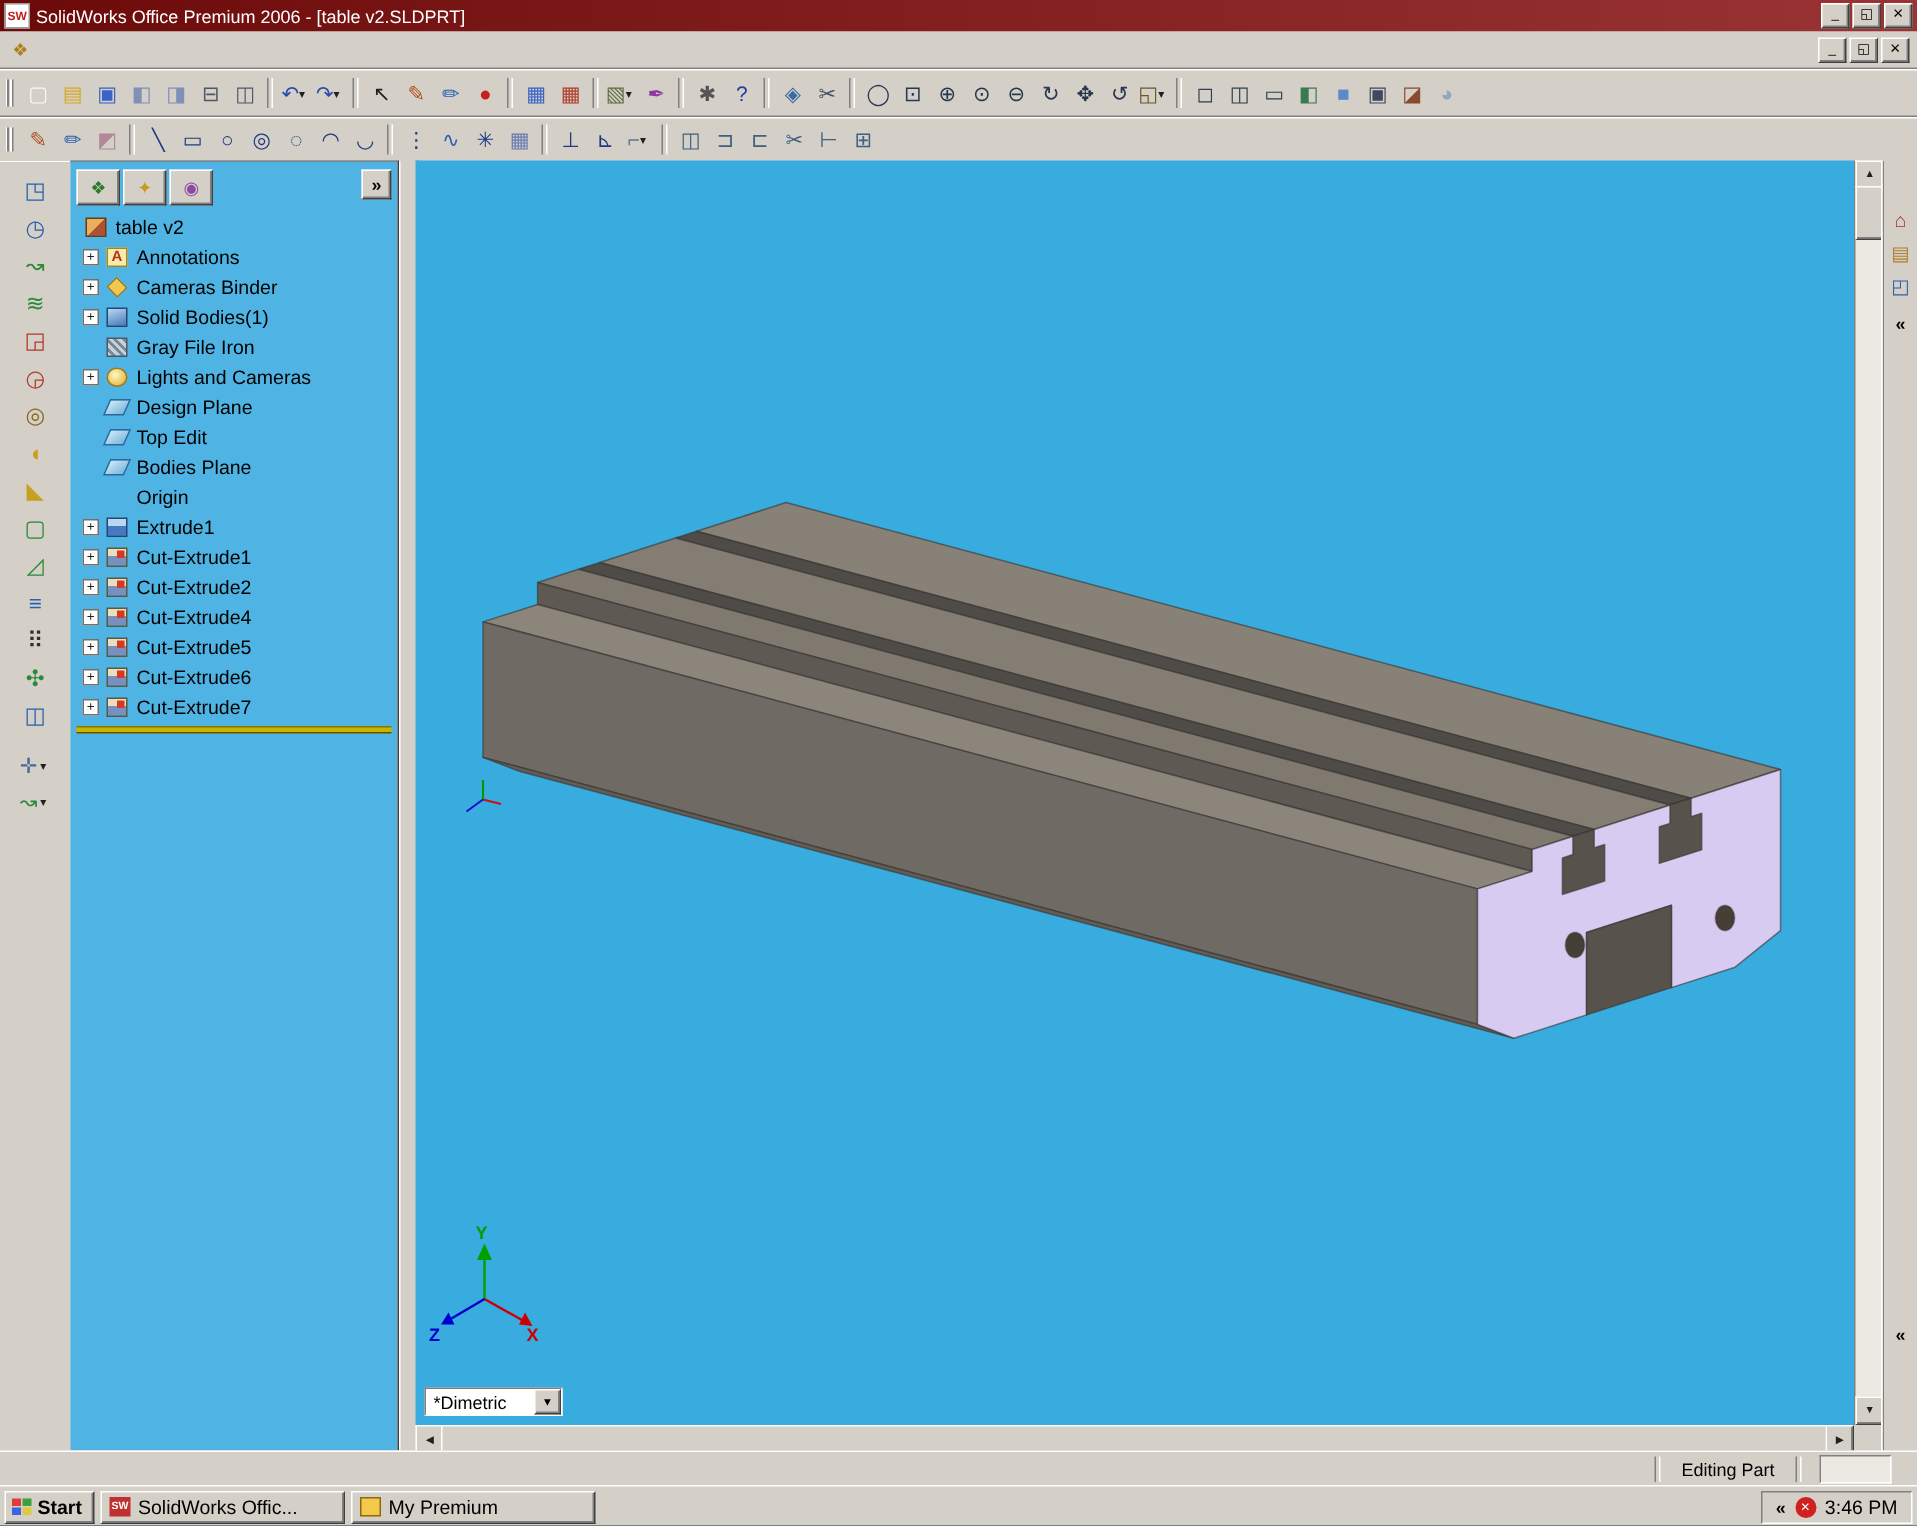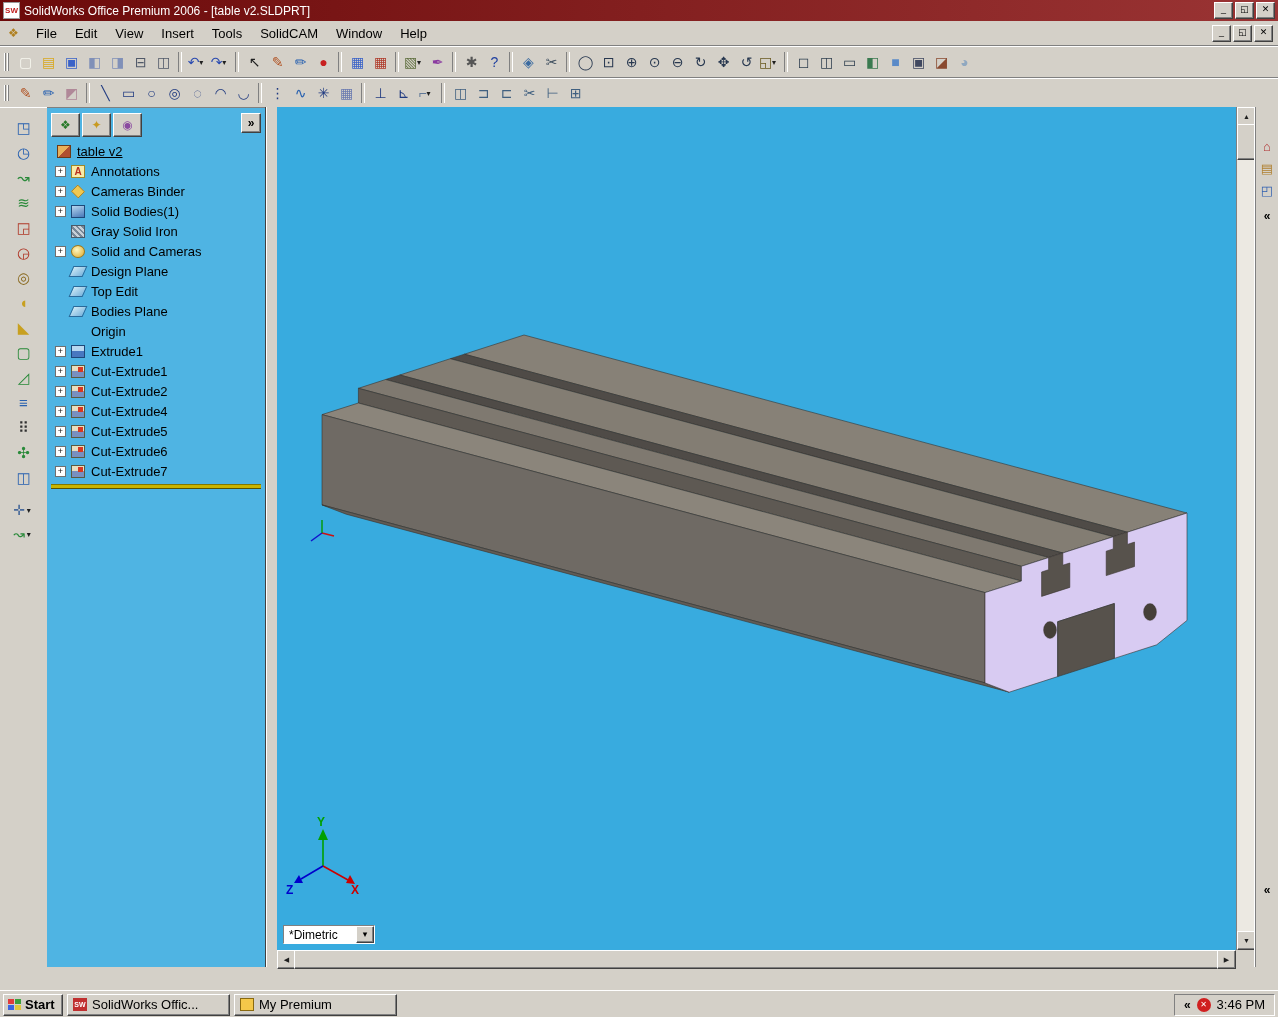--- a/index.html
+++ b/index.html
@@ -60,21 +60,21 @@
 
   
   .treepanel{position:absolute;left:47px;top:107px;width:218px;bottom:50px;background:#4fb4e3;
              border-top:1px solid #808080;}
   .ptabs{position:absolute;left:4px;top:5px;right:4px;height:23px;display:flex;gap:2px;align-items:flex-start;}
   .ptab{width:27px;height:22px;display:flex;align-items:center;justify-content:center;font-size:12px;}
   .pchev{margin-left:auto;width:18px;height:18px;display:flex;align-items:center;justify-content:center;
          font-weight:bold;font-size:12px;}
   .tree{position:absolute;left:2px;top:33px;right:2px;}
   .trow{height:20px;display:flex;align-items:center;padding-left:6px;white-space:nowrap;}
-  .trow.root{padding-left:8px;text-decoration:underline;}
+  .trow.root{padding-left:8px;}
   .texp{width:9px;height:9px;background:#fff;border:1px solid #707070;margin-right:5px;
         position:relative;visibility:hidden;flex:none;}
   .texp[data-exp="1"]{visibility:visible;}
   .texp::before{content:"+";position:absolute;left:0;top:-1px;width:9px;text-align:center;
         font-size:9px;line-height:10px;color:#202020;}
   .ticon{width:14px;height:13px;margin-right:6px;flex:none;box-sizing:border-box;position:relative;}
   .tlabel{font-size:13px;}
   .rollback{height:3px;background:#c8b400;border-top:1px solid #807800;border-bottom:1px solid #585400;
             margin:3px 2px 0 2px;}
 
@@ -171,38 +171,20 @@
     <span class="title-text">SolidWorks Office Premium 2006 - [table v2.SLDPRT]</span>
     <span class="winbtns">
       <span class="wbtn raised">_</span>
       <span class="wbtn raised">◱</span>
       <span class="wbtn raised">✕</span>
     </span>
   </div>
 
   <div class="menubar">
     <span class="doc-ico">❖</span>
-    <span style="display:flex">
-
-        <span class="mitem">File</span>
-
-        <span class="mitem">Edit</span>
-
-        <span class="mitem">View</span>
-
-        <span class="mitem">Insert</span>
-
-        <span class="mitem">Tools</span>
-
-        <span class="mitem">SolidCAM</span>
-
-        <span class="mitem">Window</span>
-
-        <span class="mitem">Help</span>
-      </span>
     <span class="winbtns" style="margin-left:auto">
       <span class="wbtn raised">_</span>
       <span class="wbtn raised">◱</span>
       <span class="wbtn raised">✕</span>
     </span>
   </div>
 
   <div class="toolbar tb1">
     <span class="tgrip"></span>
 
@@ -632,27 +614,27 @@
 
           <div class="trow">
             <span class="texp" data-exp="1"></span>
             <span class="ticon i-bodies"></span>
             <span class="tlabel">Solid Bodies(1)</span>
           </div>
 
           <div class="trow">
             <span class="texp"></span>
             <span class="ticon i-material"></span>
-            <span class="tlabel">Gray Solid Iron</span>
+            <span class="tlabel">Gray File Iron</span>
           </div>
 
           <div class="trow">
             <span class="texp" data-exp="1"></span>
             <span class="ticon i-lights"></span>
-            <span class="tlabel">Solid and Cameras</span>
+            <span class="tlabel">Lights and Cameras</span>
           </div>
 
           <div class="trow">
             <span class="texp"></span>
             <span class="ticon i-plane"></span>
             <span class="tlabel">Design Plane</span>
           </div>
 
           <div class="trow">
             <span class="texp"></span>
@@ -786,20 +768,27 @@
         </span>
 
         <span class="tpbtn">
           <span class="g" style="color: rgb(48, 96, 176);">◰</span>
         </span>
       </div>
     <div class="tpchev">«</div>
     <div class="tpchev tpchev2">«</div>
   </div>
 
+  <div class="statusbar">
+    <span class="sb-spring"></span>
+    <span class="sb-div"></span>
+    <span class="sb-text">Editing Part</span>
+    <span class="sb-div"></span>
+    <span class="sb-box sunken"></span>
+  </div>
 
   <div class="taskbar">
     <span class="startbtn raised">
       <span class="flag"></span>
       <span>Start</span>
     </span>
     <span style="display:flex">
 
         <span class="taskitem raised" data-active="1">
           <span class="task-ico" data-tic="sw"></span>

